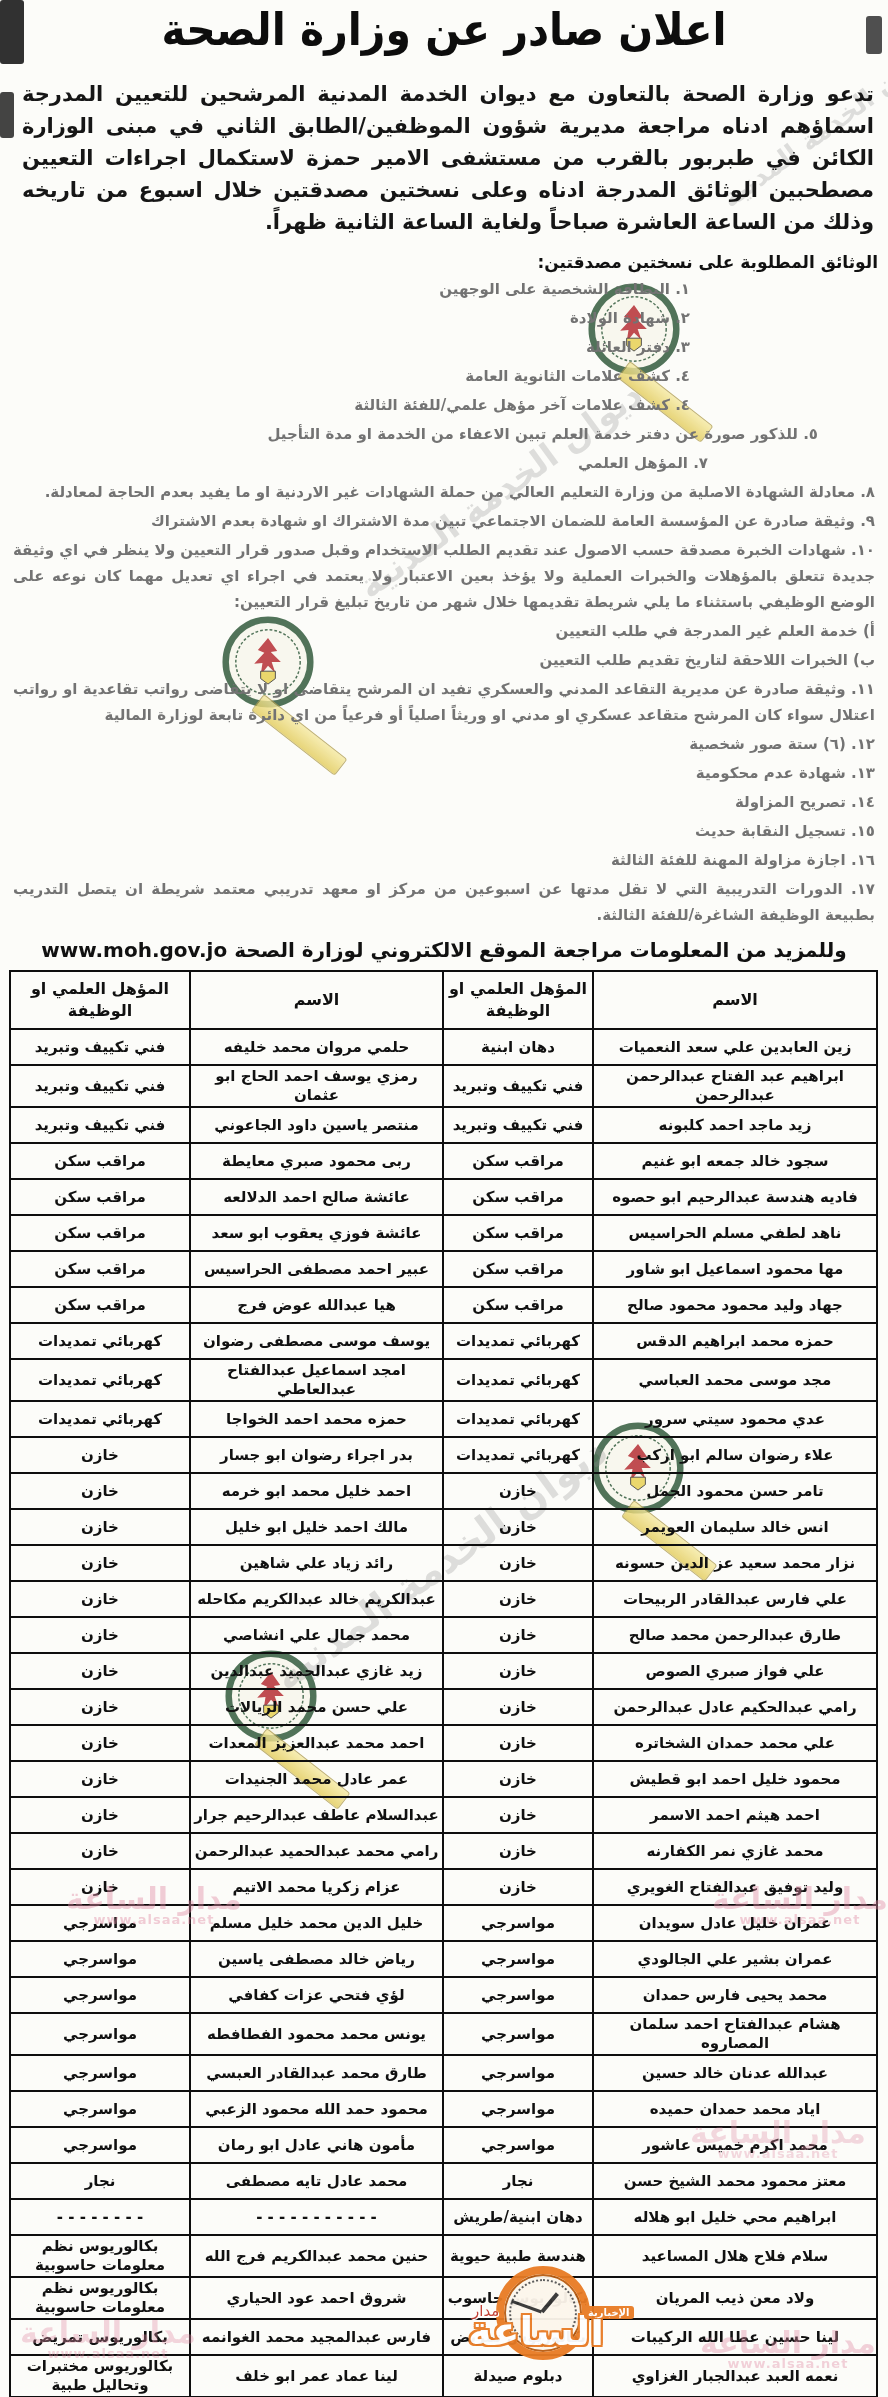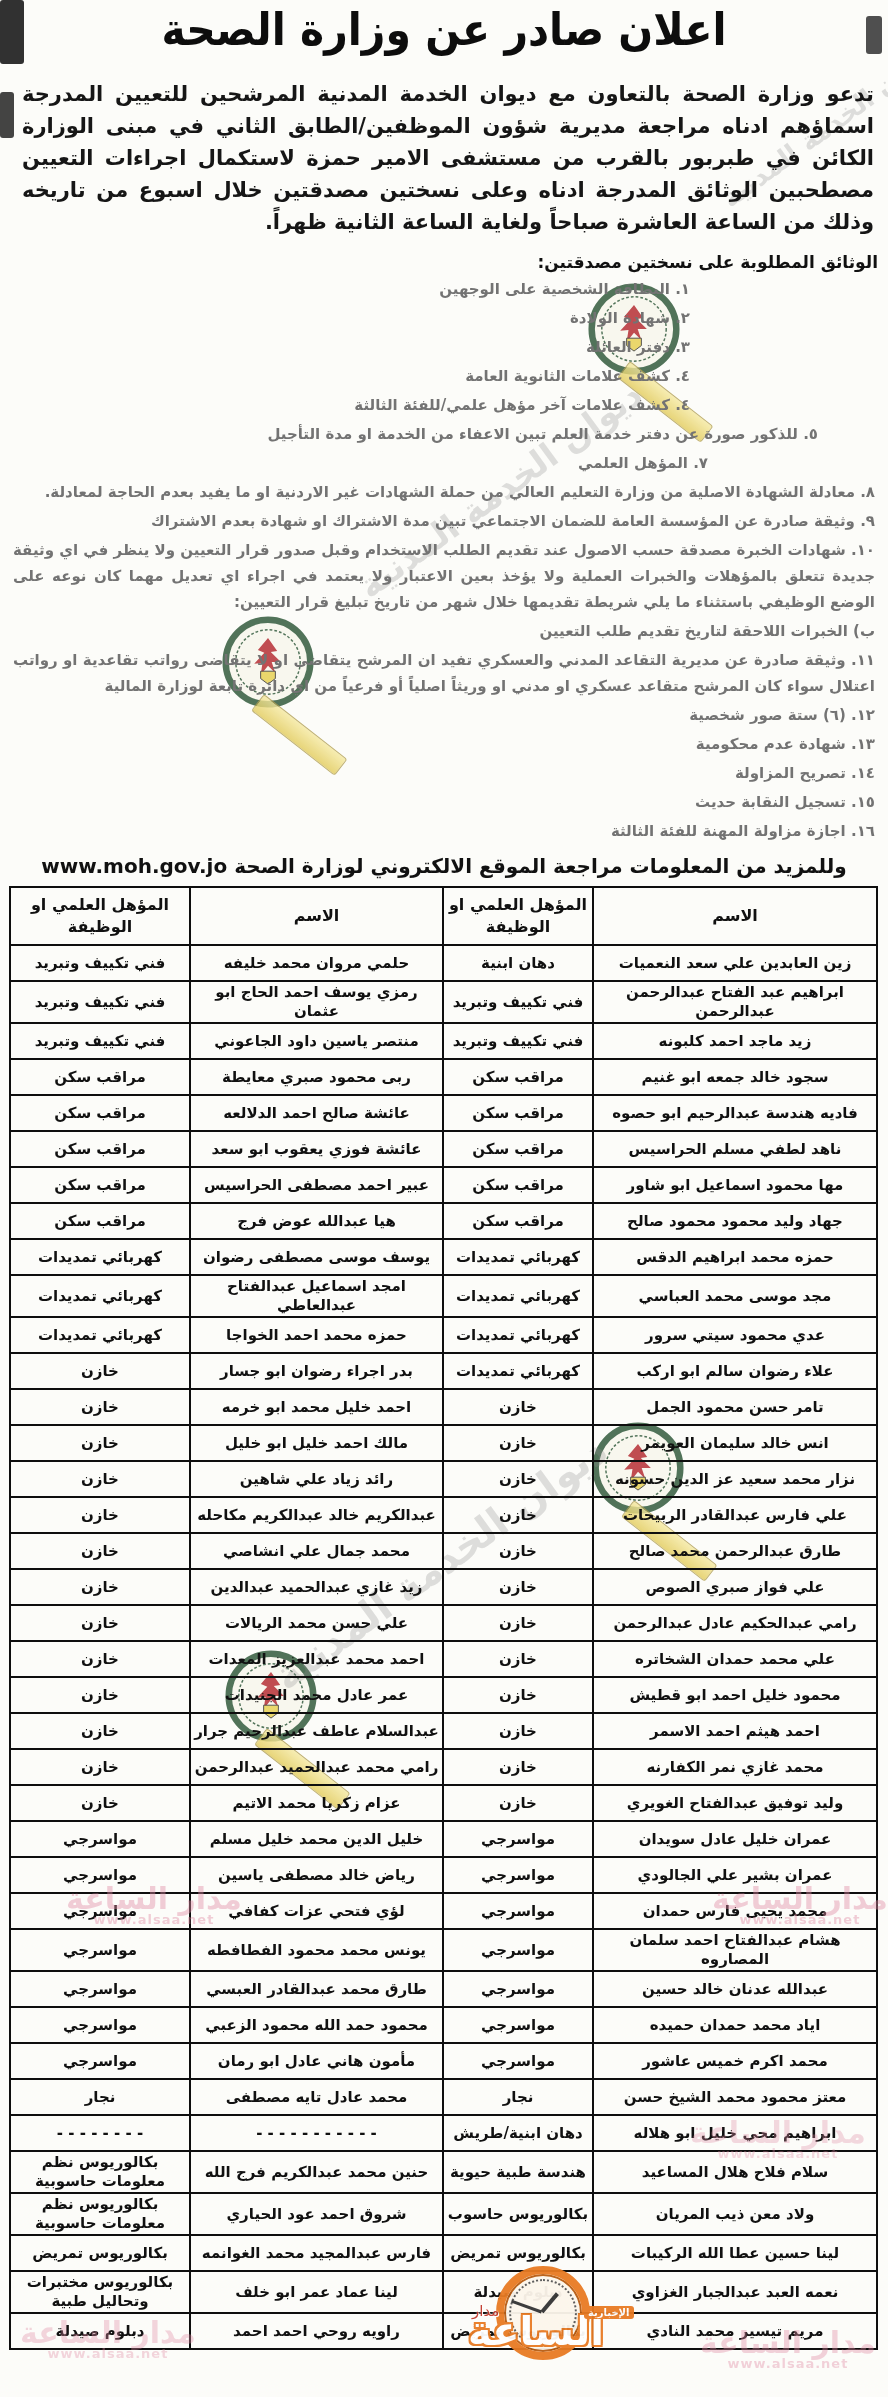--- a/index.html
+++ b/index.html
@@ -136,27 +136,29 @@
         <div class="doc-item">١. البطاقة الشخصية على الوجهين</div>
         <div class="doc-item">٢. شهادة الولادة</div>
         <div class="doc-item">٣. دفتر العائلة</div>
         <div class="doc-item">٤. كشف علامات الثانوية العامة</div>
         <div class="doc-item">٤. كشف علامات آخر مؤهل علمي/للفئة الثالثة</div>
         <div class="doc-item">٥. للذكور صورة عن دفتر خدمة العلم تبين الاعفاء من الخدمة او مدة التأجيل</div>
         <div class="doc-item">٧. المؤهل العلمي</div>
         <div class="doc-item">٨. معادلة الشهادة الاصلية من وزارة التعليم العالي من حملة الشهادات غير الاردنية او ما يفيد بعدم الحاجة لمعادلة.</div>
         <div class="doc-item">٩. وثيقة صادرة عن المؤسسة العامة للضمان الاجتماعي تبين مدة الاشتراك او شهادة بعدم الاشتراك</div>
         <div class="doc-item">١٠. شهادات الخبرة مصدقة حسب الاصول عند تقديم الطلب الاستخدام وقبل صدور قرار التعيين ولا ينظر في اي وثيقة جديدة تتعلق بالمؤهلات والخبرات العملية ولا يؤخذ بعين الاعتبار ولا يعتمد في اجراء اي تعديل مهما كان نوعه على الوضع الوظيفي باستثناء ما يلي شريطة تقديمها خلال شهر من تاريخ تبليغ قرار التعيين:</div>
+        <div class="doc-item">أ) خدمة العلم غير المدرجة في طلب التعيين</div>
         <div class="doc-item">ب) الخبرات اللاحقة لتاريخ تقديم طلب التعيين</div>
         <div class="doc-item">١١. وثيقة صادرة عن مديرية التقاعد المدني والعسكري تفيد ان المرشح يتقاضى او لا يتقاضى رواتب تقاعدية او رواتب اعتلال سواء كان المرشح متقاعد عسكري او مدني او وريثاً اصلياً أو فرعياً من اي دائرة تابعة لوزارة المالية</div>
         <div class="doc-item">١٢. (٦) ستة صور شخصية</div>
         <div class="doc-item">١٣. شهادة عدم محكومية</div>
         <div class="doc-item">١٤. تصريح المزاولة</div>
         <div class="doc-item">١٥. تسجيل النقابة حديث</div>
         <div class="doc-item">١٦. اجازة مزاولة المهنة للفئة الثالثة</div>
+        <div class="doc-item">١٧. الدورات التدريبية التي لا تقل مدتها عن اسبوعين من مركز او معهد تدريبي معتمد شريطة ان يتصل التدريب بطبيعة الوظيفة الشاغرة/للفئة الثالثة.</div>
       </div>
 
     <div class="more-info">وللمزيد من المعلومات مراجعة الموقع الالكتروني لوزارة الصحة www.moh.gov.jo</div>
 
     <table class="names">
       <colgroup>
         <col style="width:284px">
           <col style="width:150px">
           <col style="width:253px">
           <col style="width:180px">

